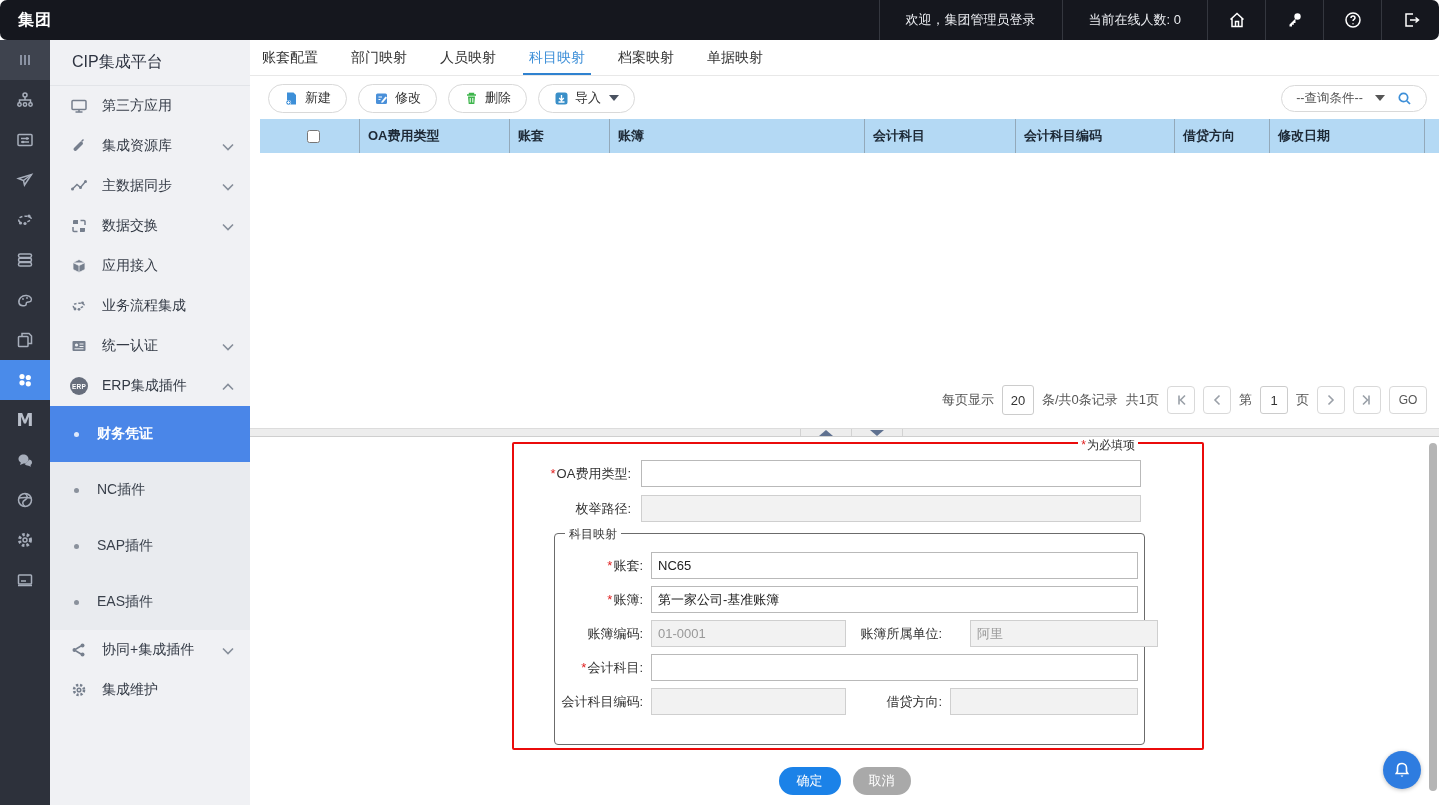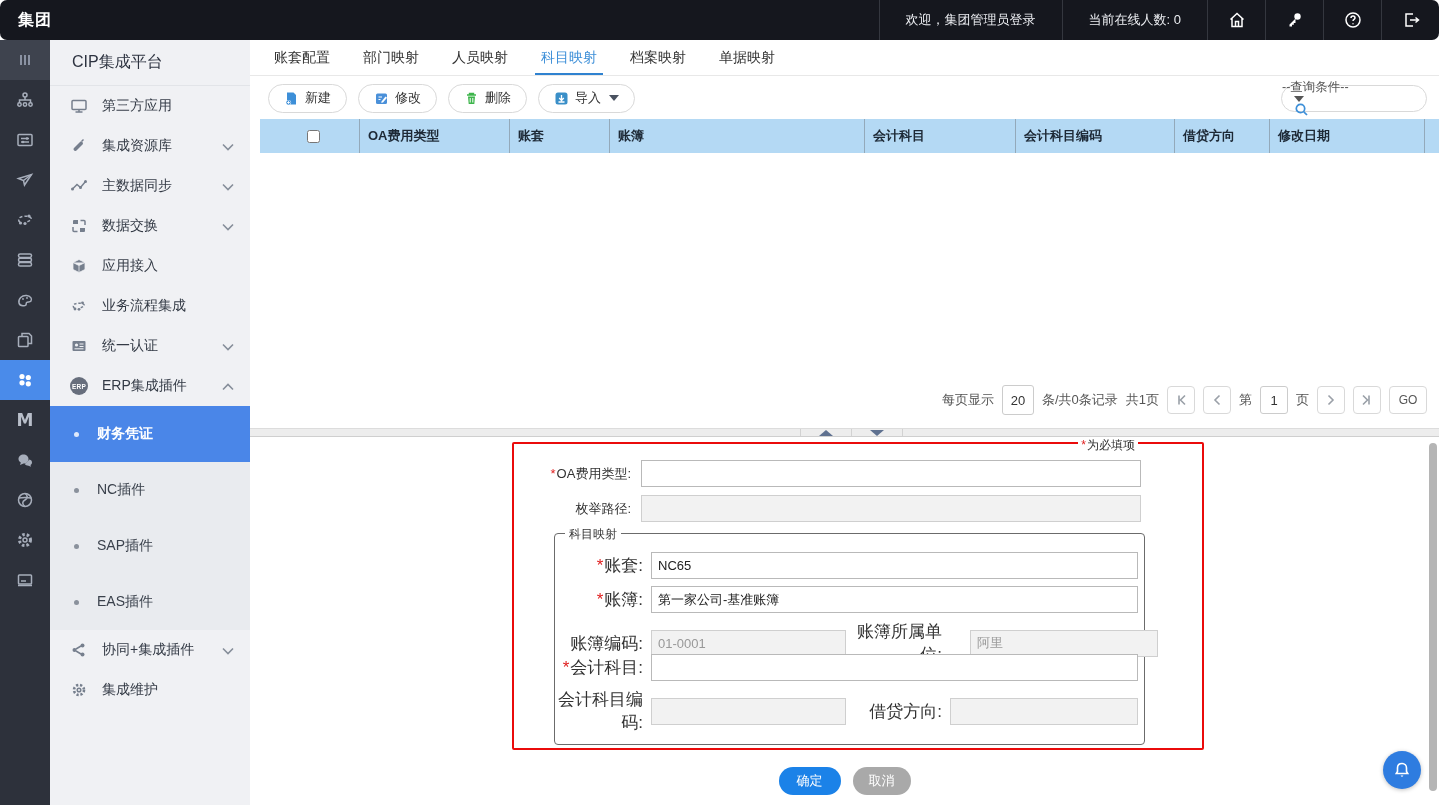--- a/index.html
+++ b/index.html
@@ -40,33 +40,33 @@
   .sb-sub .dot { width:5px; height:5px; border-radius:50%; background:#8a919c; margin-right:18px; }
   .sb-sub.sel { background:#4a86e8; color:#fff; font-weight:bold; }
   .sb-sub.sel .dot { background:#dfe9fb; }
   .erp-badge { width:18px; height:18px; border-radius:50%; background:#676e7c; color:#fff; font-size:6.5px;
     font-weight:bold; display:flex; align-items:center; justify-content:center; letter-spacing:.2px; }
 
   
   .main { position:absolute; left:250px; top:40px; width:1189px; height:765px; background:#fff; }
 
   .tabbar { position:absolute; left:0; top:0; width:100%; height:36px; border-bottom:1px solid #e8e8e8;
-    display:flex; align-items:center; padding-left:18px;text-align:center; }
+    display:flex; align-items:center; padding-left:6px;text-align:center; }
   .tab { font-size:14px; color:#333; padding:0 6px; margin-right:21px; height:35px; line-height:35px;
     cursor:pointer; border-bottom:2px solid transparent; }
   .tab.active { color:#3d8fd8; border-bottom-color:#2f82d0; }
 
   .toolbar { position:absolute; left:0; top:37px; width:100%; height:42px; display:flex; align-items:center; padding-left:18px; }
   .tbtn { height:29px; border:1px solid #d9d9d9; border-radius:15px; background:#fff; display:flex;
     align-items:center; padding:0 15px; margin-right:11px; font-size:13px; color:#333; cursor:pointer; }
   .tbtn .bic { margin-right:6px; display:flex; }
   .caret-down { width:0; height:0; border-left:5px solid transparent; border-right:5px solid transparent;
     border-top:6px solid #4a5260; margin-left:8px; }
   .searchpill { margin-left:auto; margin-right:12px; width:146px; height:27px; border:1px solid #d9d9d9;
-    border-radius:14px; display:flex; justify-content:center; cursor:pointer;flex-direction:column; }
+    border-radius:14px; display:flex; align-items:center; justify-content:center; cursor:pointer; }
   .searchpill .qtext { font-size:12.5px; color:#555; }
   .searchpill .caret-down { margin-left:12px; border-top-color:#555; }
   .searchpill .mag { margin-left:12px; display:flex; }
 
   .thead { position:absolute; left:10px; top:79px; right:0; height:34px; display:flex; background:#b4d9f4; }
   .th { display:flex; align-items:center; font-size:13px; font-weight:bold; color:#1d2936;
     border-right:1px solid #93a9ba; padding-left:8px; }
   .th.last { border-right:none; }
   .th input { width:13px; height:13px; margin:0 auto; cursor:pointer; }
 
@@ -98,21 +98,21 @@
   .req-note { position:absolute; top:-7px; right:64px; background:#fff; padding:0 3px; font-size:12px; color:#333; }
   .req-note .star, .star { color:#e02020; margin-right:1px; }
   .frow { position:absolute; left:0; display:flex; align-items:center; }
   .flabel { width:117px; text-align:right; font-size:13px; color:#333; padding-right:0; }
   .finput { height:27px; border:1px solid #b9b9b9; background:#fff; font-size:13px; color:#222;
     padding:0 6px; margin-left:10px; }
   .finput.ro { background:#f2f2f2; border-color:#cfcfcf; color:#999; }
   .fset { position:absolute; left:40px; top:89px; width:591px; height:212px;
     border:1px solid #6b6b6b; border-radius:4px; }
   .fset-legend { position:absolute; top:-8px; left:10px; background:#fff; padding:0 4px; font-size:12px; color:#333; }
-  .fs-label { width:88px; text-align:right; font-size:17px; color:#333; }
+  .fs-label { width:88px; text-align:right; font-size:13px; color:#333; }
   .fs-input { height:27px; border:1px solid #b9b9b9; background:#fff; font-size:13px; color:#222; padding:0 6px; margin-left:8px; }
   .fs-input.ro { background:#f2f2f2; border-color:#cfcfcf; color:#999; }
 
   .btnrow { position:absolute; left:0; top:330px; width:100%; display:flex; justify-content:center; }
   .okbtn { width:62px; height:28px; border:none; border-radius:14px; background:#1b82e8; color:#fff;
     font-size:13px; cursor:pointer; margin-right:12px; }
   .cancelbtn { width:58px; height:28px; border:none; border-radius:14px; background:#a9a9a9; color:#fff;
     font-size:13px; cursor:pointer; }
 
   .vscroll { position:absolute; right:2px; top:4px; width:8px; height:356px; }

